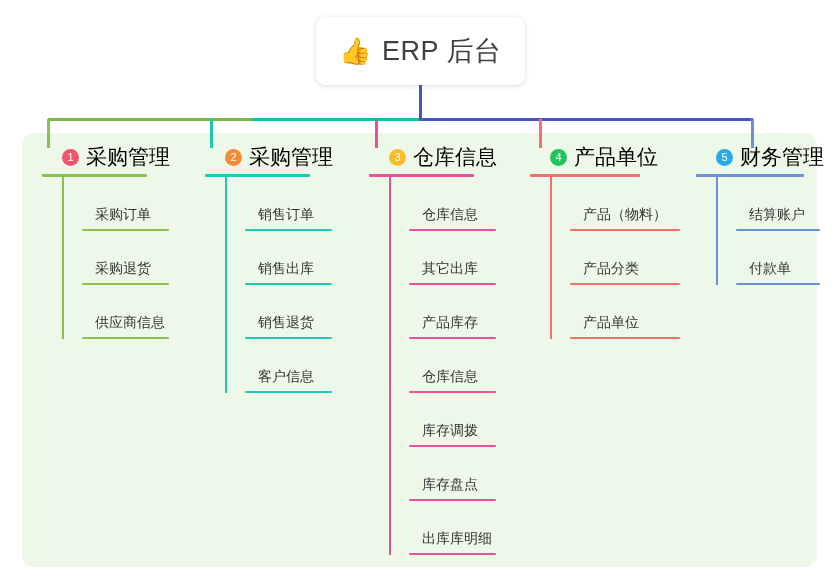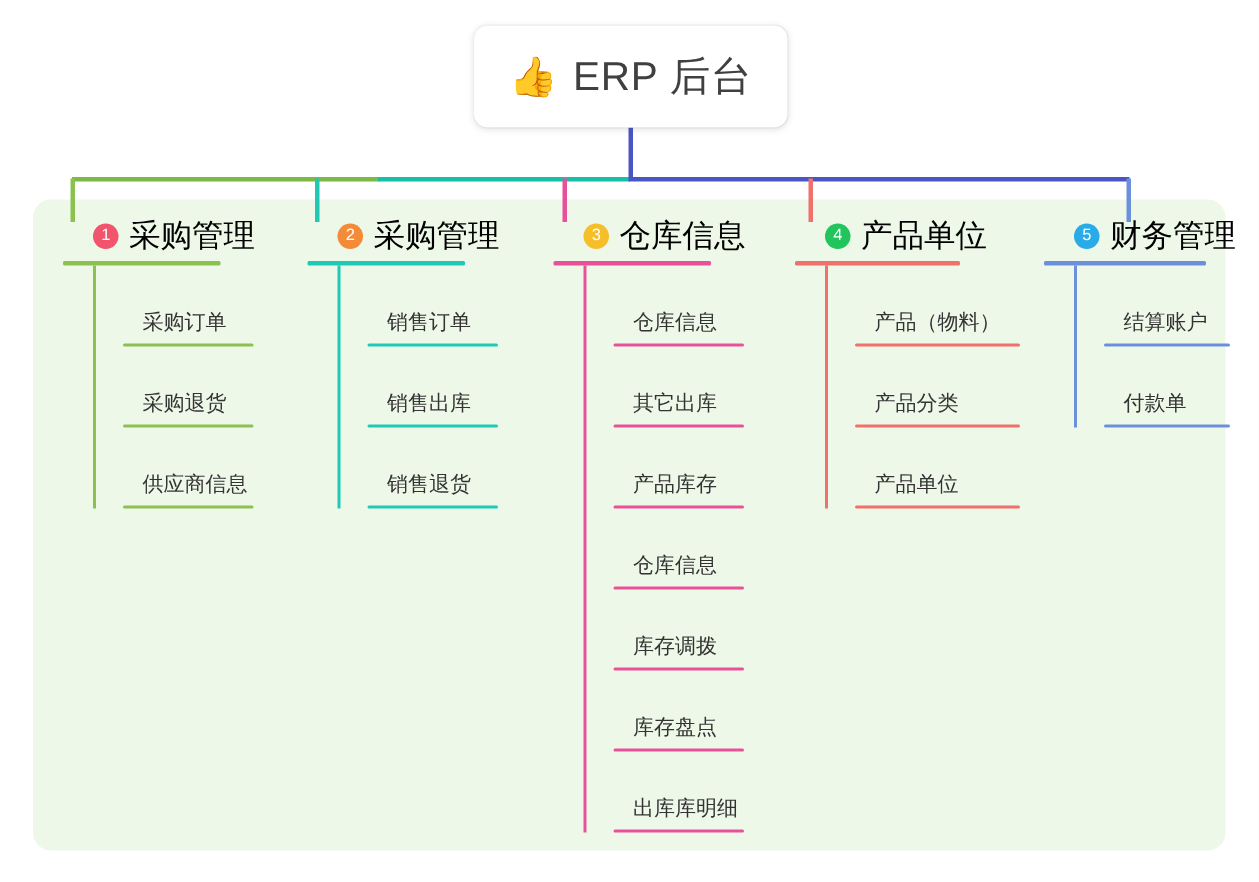--- a/index.html
+++ b/index.html
@@ -199,20 +199,24 @@
           <div class="leaf-rule" style="width: 87px; background: rgb(32, 201, 182);"></div>
         </div>
         <div class="leaf">
           <span class="leaf-label">销售出库</span>
           <div class="leaf-rule" style="width: 87px; background: rgb(32, 201, 182);"></div>
         </div>
         <div class="leaf">
           <span class="leaf-label">销售退货</span>
           <div class="leaf-rule" style="width: 87px; background: rgb(32, 201, 182);"></div>
         </div>
+        <div class="leaf">
+          <span class="leaf-label">客户信息</span>
+          <div class="leaf-rule" style="width: 87px; background: rgb(32, 201, 182);"></div>
+        </div>
       </div>
     </div>
     <div class="branch-col" style="left: 369px;">
       <div class="branch-header">
         <span class="badge" style="background: rgb(246, 191, 42);">3</span>
         <span class="branch-title">仓库信息</span>
       </div>
       <div class="header-rule" style="width: 105px; background: rgb(232, 81, 154);"></div>
       <div class="spine-wrap">
         <div class="spine" style="background: rgb(232, 81, 154);"></div>

